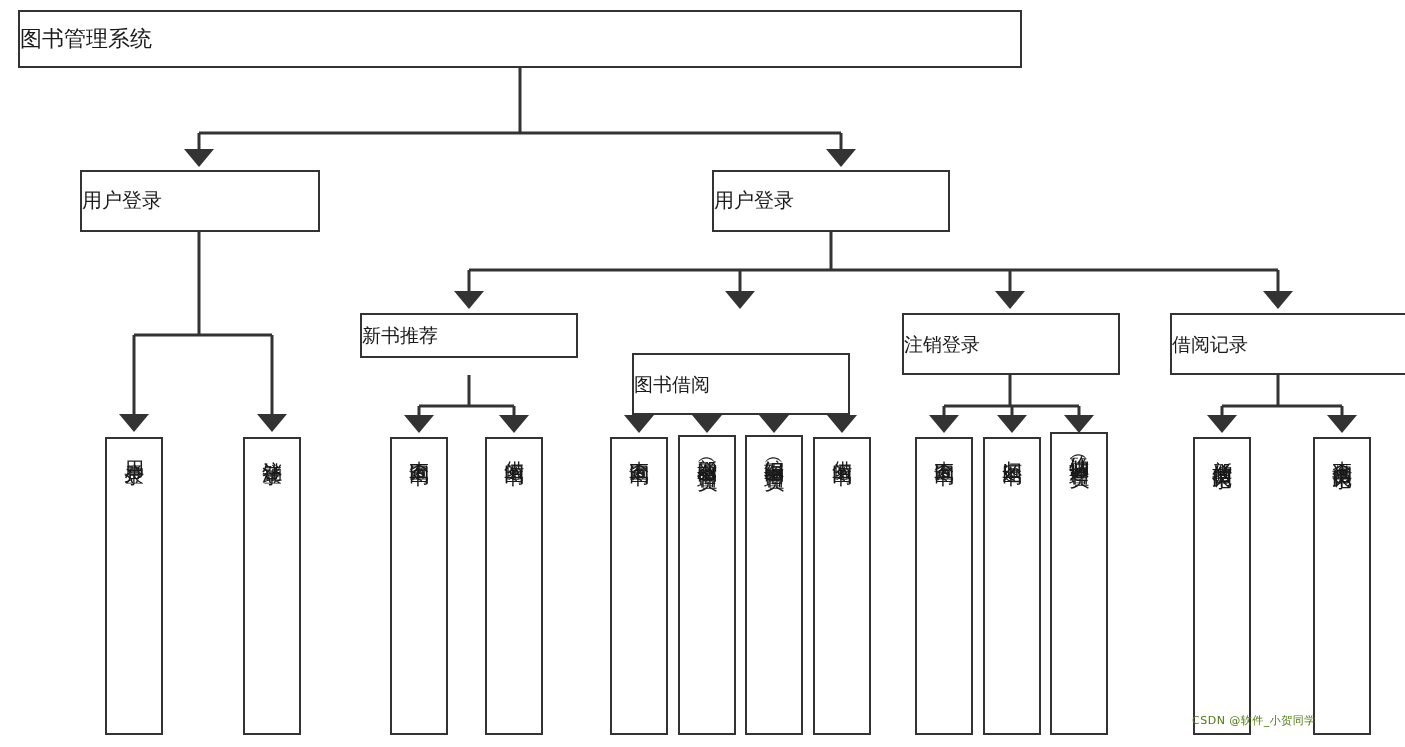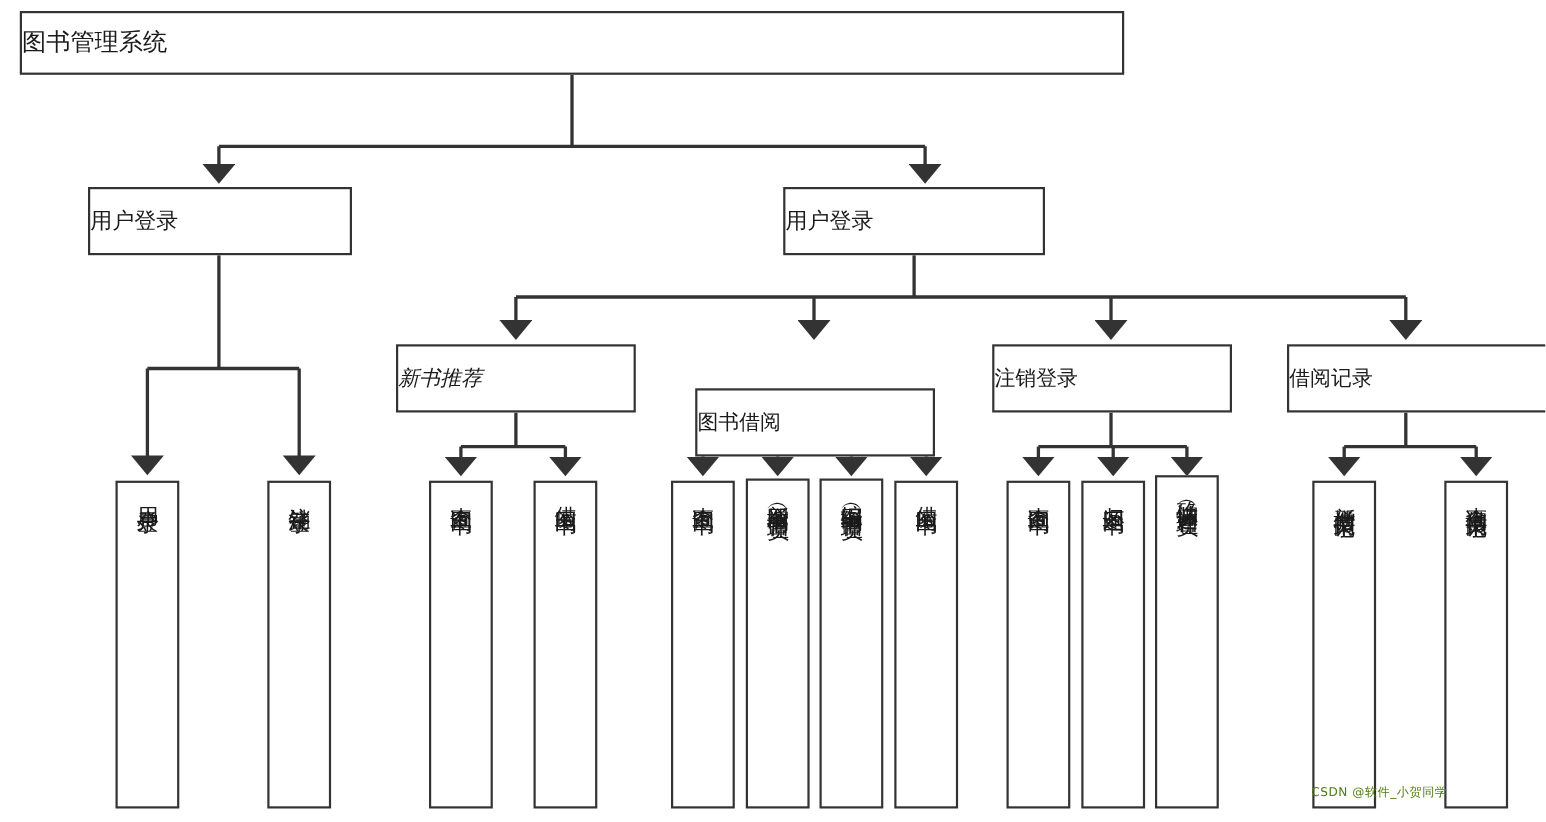--- a/index.html
+++ b/index.html
@@ -125,21 +125,21 @@
     <span class="label">图书管理系统</span>
   </div>
 
   <div class="node lvl2" style="left:80px; top:170px; width:240px; height:62px;">
     <span class="label">用户登录</span>
   </div>
   <div class="node lvl2" style="left:712px; top:170px; width:238px; height:62px;">
     <span class="label">用户登录</span>
   </div>
 
-  <div class="node lvl3" style="left:360px; top:313px; width:218px; height:62px;font-style:italic;">
+  <div class="node lvl3" style="left:360px; top:313px; width:218px; height:45px;">
     <span class="label">新书推荐</span>
   </div>
   <div class="node lvl3" style="left:632px; top:313px; width:218px; height:62px;margin-top:40px;">
     <span class="label">图书借阅</span>
   </div>
   <div class="node lvl3" style="left:902px; top:313px; width:218px; height:62px;">
     <span class="label">注销登录</span>
   </div>
   <div class="node lvl3" style="left:1170px; top:313px; width:256px; height:62px;">
     <span class="label">借阅记录</span>

